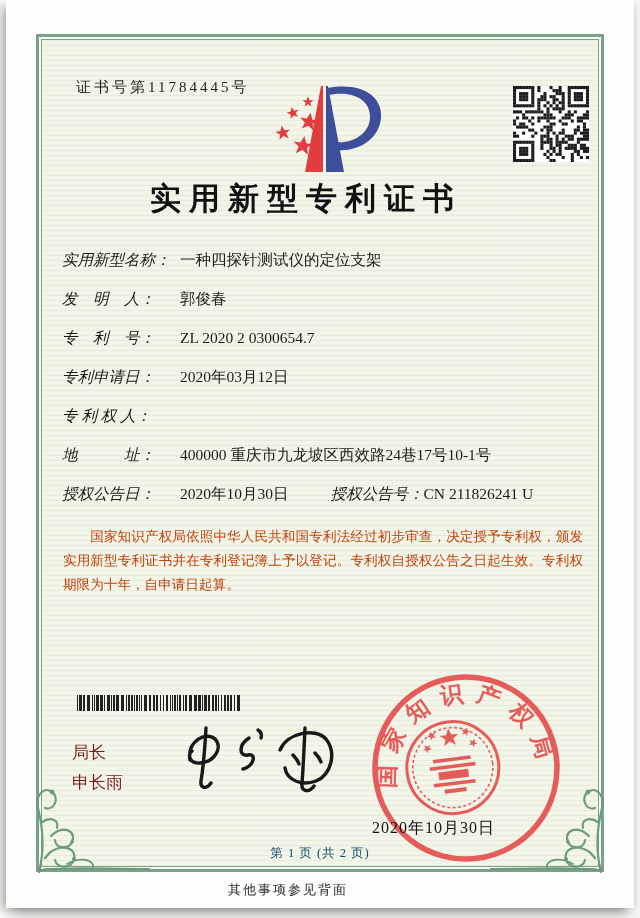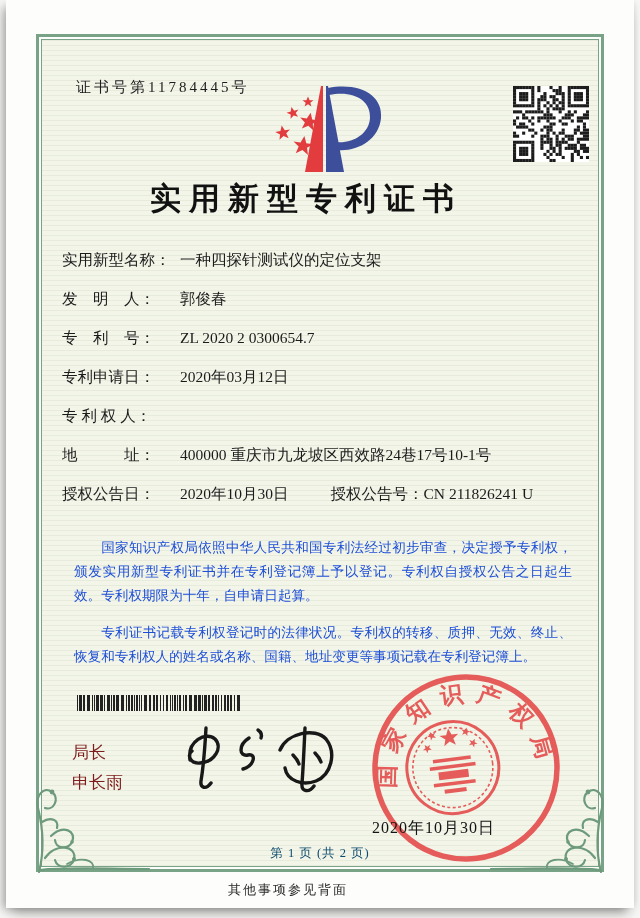--- a/index.html
+++ b/index.html
@@ -35,28 +35,28 @@
   .qr{position:absolute;left:507px;top:86px;width:76px;height:76px;background:#fff;}
   .qr svg{display:block}
 
   .title{
     position:absolute;left:0;top:178px;width:600px;text-align:center;
     font-size:31px;font-weight:bold;letter-spacing:8px;color:#111;
   }
 
   .fields{position:absolute;left:56px;top:250px;width:530px;}
   .frow{display:flex;align-items:baseline;height:39px;font-size:15.5px;color:#1b1b1b;}
-  .flabel{min-width:118px;white-space:nowrap;}
+  .flabel{min-width:118px;white-space:nowrap;font-style:italic;}
   .fvalue{white-space:nowrap;}
   .grant-gap{display:inline-block;width:42px;}
 
   .paras{position:absolute;left:56px;top:524px;width:522px;}
   .paras p{
-    margin:12px;padding:0;text-indent:2em;
-    font-size:13.6px;line-height:1.78;color:#1d4ed8;
+    margin:1px;padding:0;text-indent:2em;
+    font-size:13.6px;line-height:1.78;color:#c2410c;
     text-align:justify;
   }
   .paras p + p{margin-top:2px;}
 
   .barcode{position:absolute;left:71px;top:695px;width:166px;height:16px;}
   .barcode svg{display:block}
 
   .signer{position:absolute;left:66px;top:738px;font-size:17px;color:#7f1d1d;line-height:30px;}
   .signature{position:absolute;left:168px;top:724px;width:175px;height:80px;}
 
@@ -443,21 +443,20 @@
         <span class="flabel">授权公告日：</span>
         <span class="fvalue">2020年10月30日</span>
         <span class="grant-gap"></span>
         <span class="flabel" style="min-width:0">授权公告号：</span>
         <span class="fvalue">CN 211826241 U</span>
       </div>
     </div>
 
     <div class="paras">
       <p>国家知识产权局依照中华人民共和国专利法经过初步审查，决定授予专利权，颁发实用新型专利证书并在专利登记簿上予以登记。专利权自授权公告之日起生效。专利权期限为十年，自申请日起算。</p>
-      <p>专利证书记载专利权登记时的法律状况。专利权的转移、质押、无效、终止、恢复和专利权人的姓名或名称、国籍、地址变更等事项记载在专利登记簿上。</p>
     </div>
 
     <div class="barcode">
         <svg viewBox="0 0 166 16" width="166" height="16">
           <rect x="0" y="0" width="1" height="16" fill="#222"></rect>
           <rect x="2" y="0" width="3" height="16" fill="#222"></rect>
           <rect x="6" y="0" width="2" height="16" fill="#222"></rect>
           <rect x="10" y="0" width="3" height="16" fill="#222"></rect>
           <rect x="15" y="0" width="1" height="16" fill="#222"></rect>
           <rect x="17" y="0" width="1" height="16" fill="#222"></rect>

